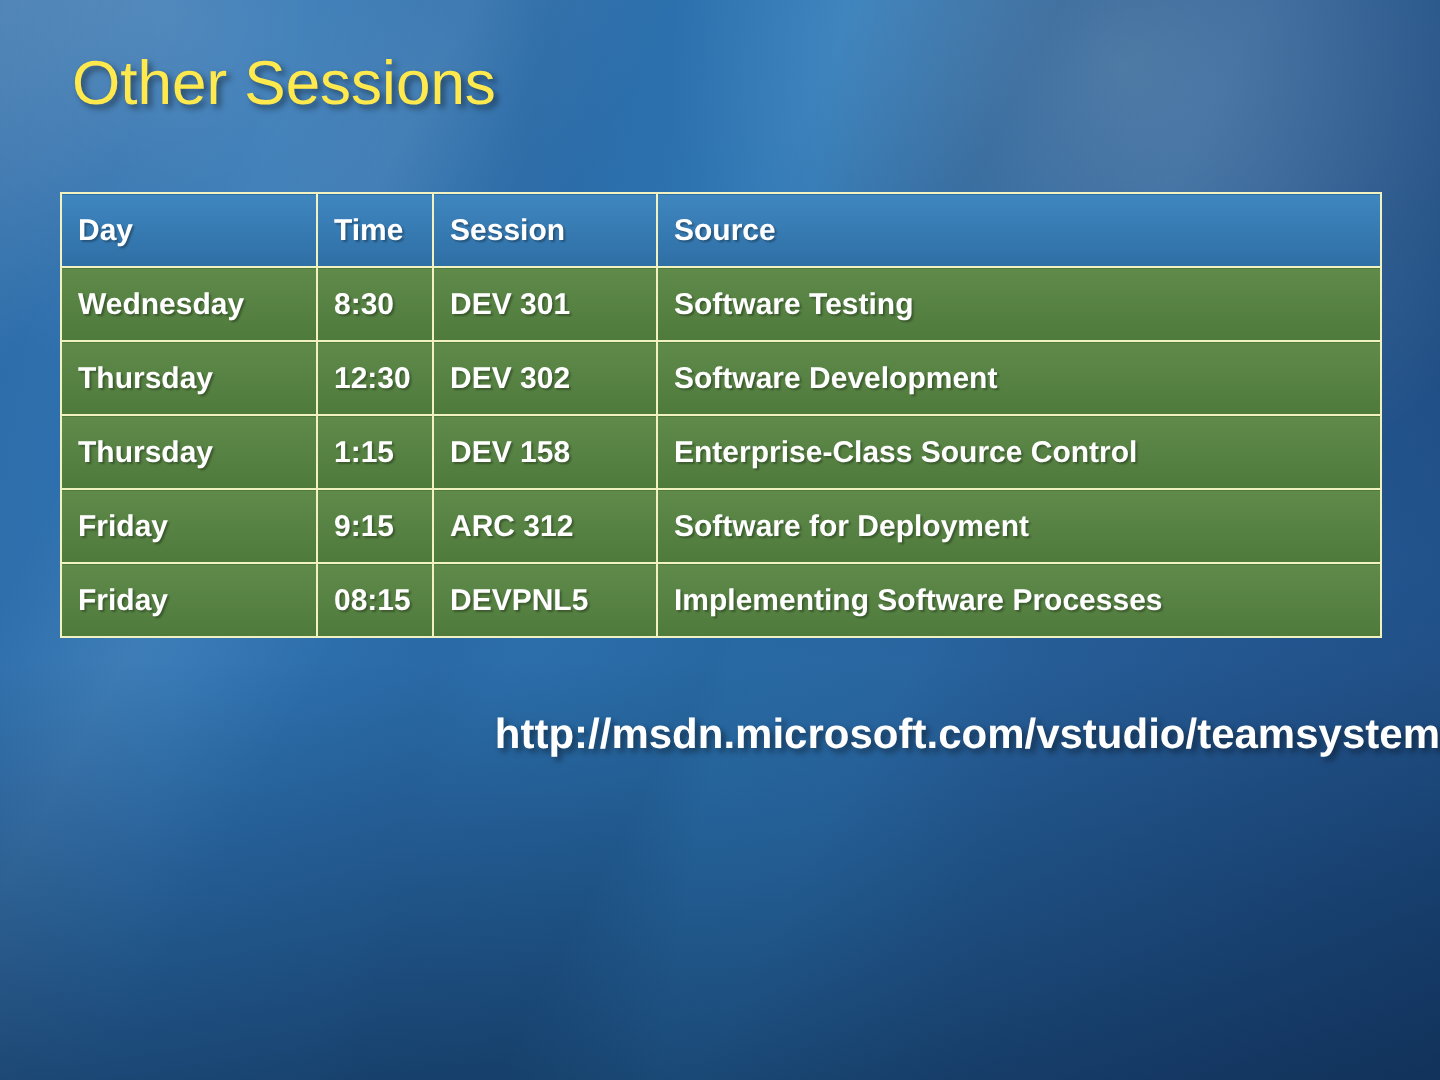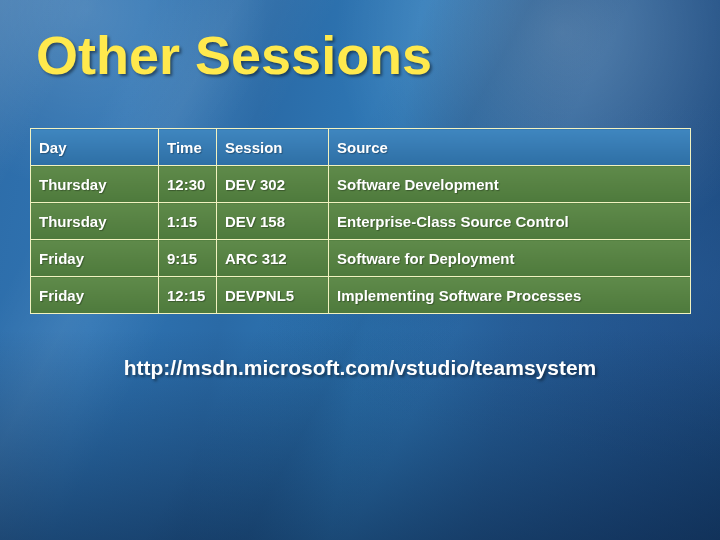--- a/index.html
+++ b/index.html
@@ -42,32 +42,32 @@
     bottom: 0;
     height: 210px;
     background: linear-gradient(to bottom, rgba(12,40,75,0.0) 0%, rgba(12,40,75,0.35) 60%, rgba(10,34,66,0.55) 100%);
     pointer-events: none;
   }
 
   .title {
     position: absolute;
     left: 36px;
     top: 24px;
-    font-size: 54px;
-    font-weight: bold;
+    font-size: 31px;
+    font-weight: normal;
     color: #ffe94d;
     letter-spacing: 0px;
     text-shadow: 2px 2px 3px rgba(0,0,0,0.45);
     z-index: 5;
   }
 
   .table-wrap {
     position: absolute;
     left: 30px;
-    top: 128px;
+    top: 96px;
     width: 557px;
     z-index: 5;
   }
   table.sessions {
     border-collapse: collapse;
     width: 660px;
     table-layout: fixed;
   }
   table.sessions td, table.sessions th {
     border: 1px solid #f2f2c0;
@@ -91,21 +91,21 @@
   col.c-day   { width: 128px; }
   col.c-time  { width: 58px; }
   col.c-sess  { width: 112px; }
   col.c-topic { width: 362px; }
 
   .url {
     position: absolute;
     left: 0;
     right: 0;
     top: 356px;
-    text-align: center;
+    text-align: right;
     font-size: 21px;
     font-weight: bold;
     color: #ffffff;
     text-shadow: 2px 2px 3px rgba(0,0,0,0.45);
     z-index: 5;
   }
 
   .logo {
     position: absolute;
     right: 26px;
@@ -159,40 +159,46 @@
       <thead>
         <tr>
           <th>Day</th>
           <th>Time</th>
           <th>Session</th>
           <th>Source</th>
         </tr>
       </thead>
       <tbody>
         <tr>
+          <td>Wednesday</td>
+          <td>8:30</td>
+          <td>DEV 301</td>
+          <td>Software Testing</td>
+        </tr>
+        <tr>
           <td>Thursday</td>
           <td>12:30</td>
           <td>DEV 302</td>
           <td>Software Development</td>
         </tr>
         <tr>
           <td>Thursday</td>
           <td>1:15</td>
           <td>DEV 158</td>
           <td>Enterprise-Class Source Control</td>
         </tr>
         <tr>
           <td>Friday</td>
           <td>9:15</td>
           <td>ARC 312</td>
           <td>Software for Deployment</td>
         </tr>
         <tr>
           <td>Friday</td>
-          <td>12:15</td>
+          <td>08:15</td>
           <td>DEVPNL5</td>
           <td>Implementing Software Processes</td>
         </tr>
       </tbody>
     </table>
   </div>
 
   <div class="url">http://msdn.microsoft.com/vstudio/teamsystem</div>
 
 

